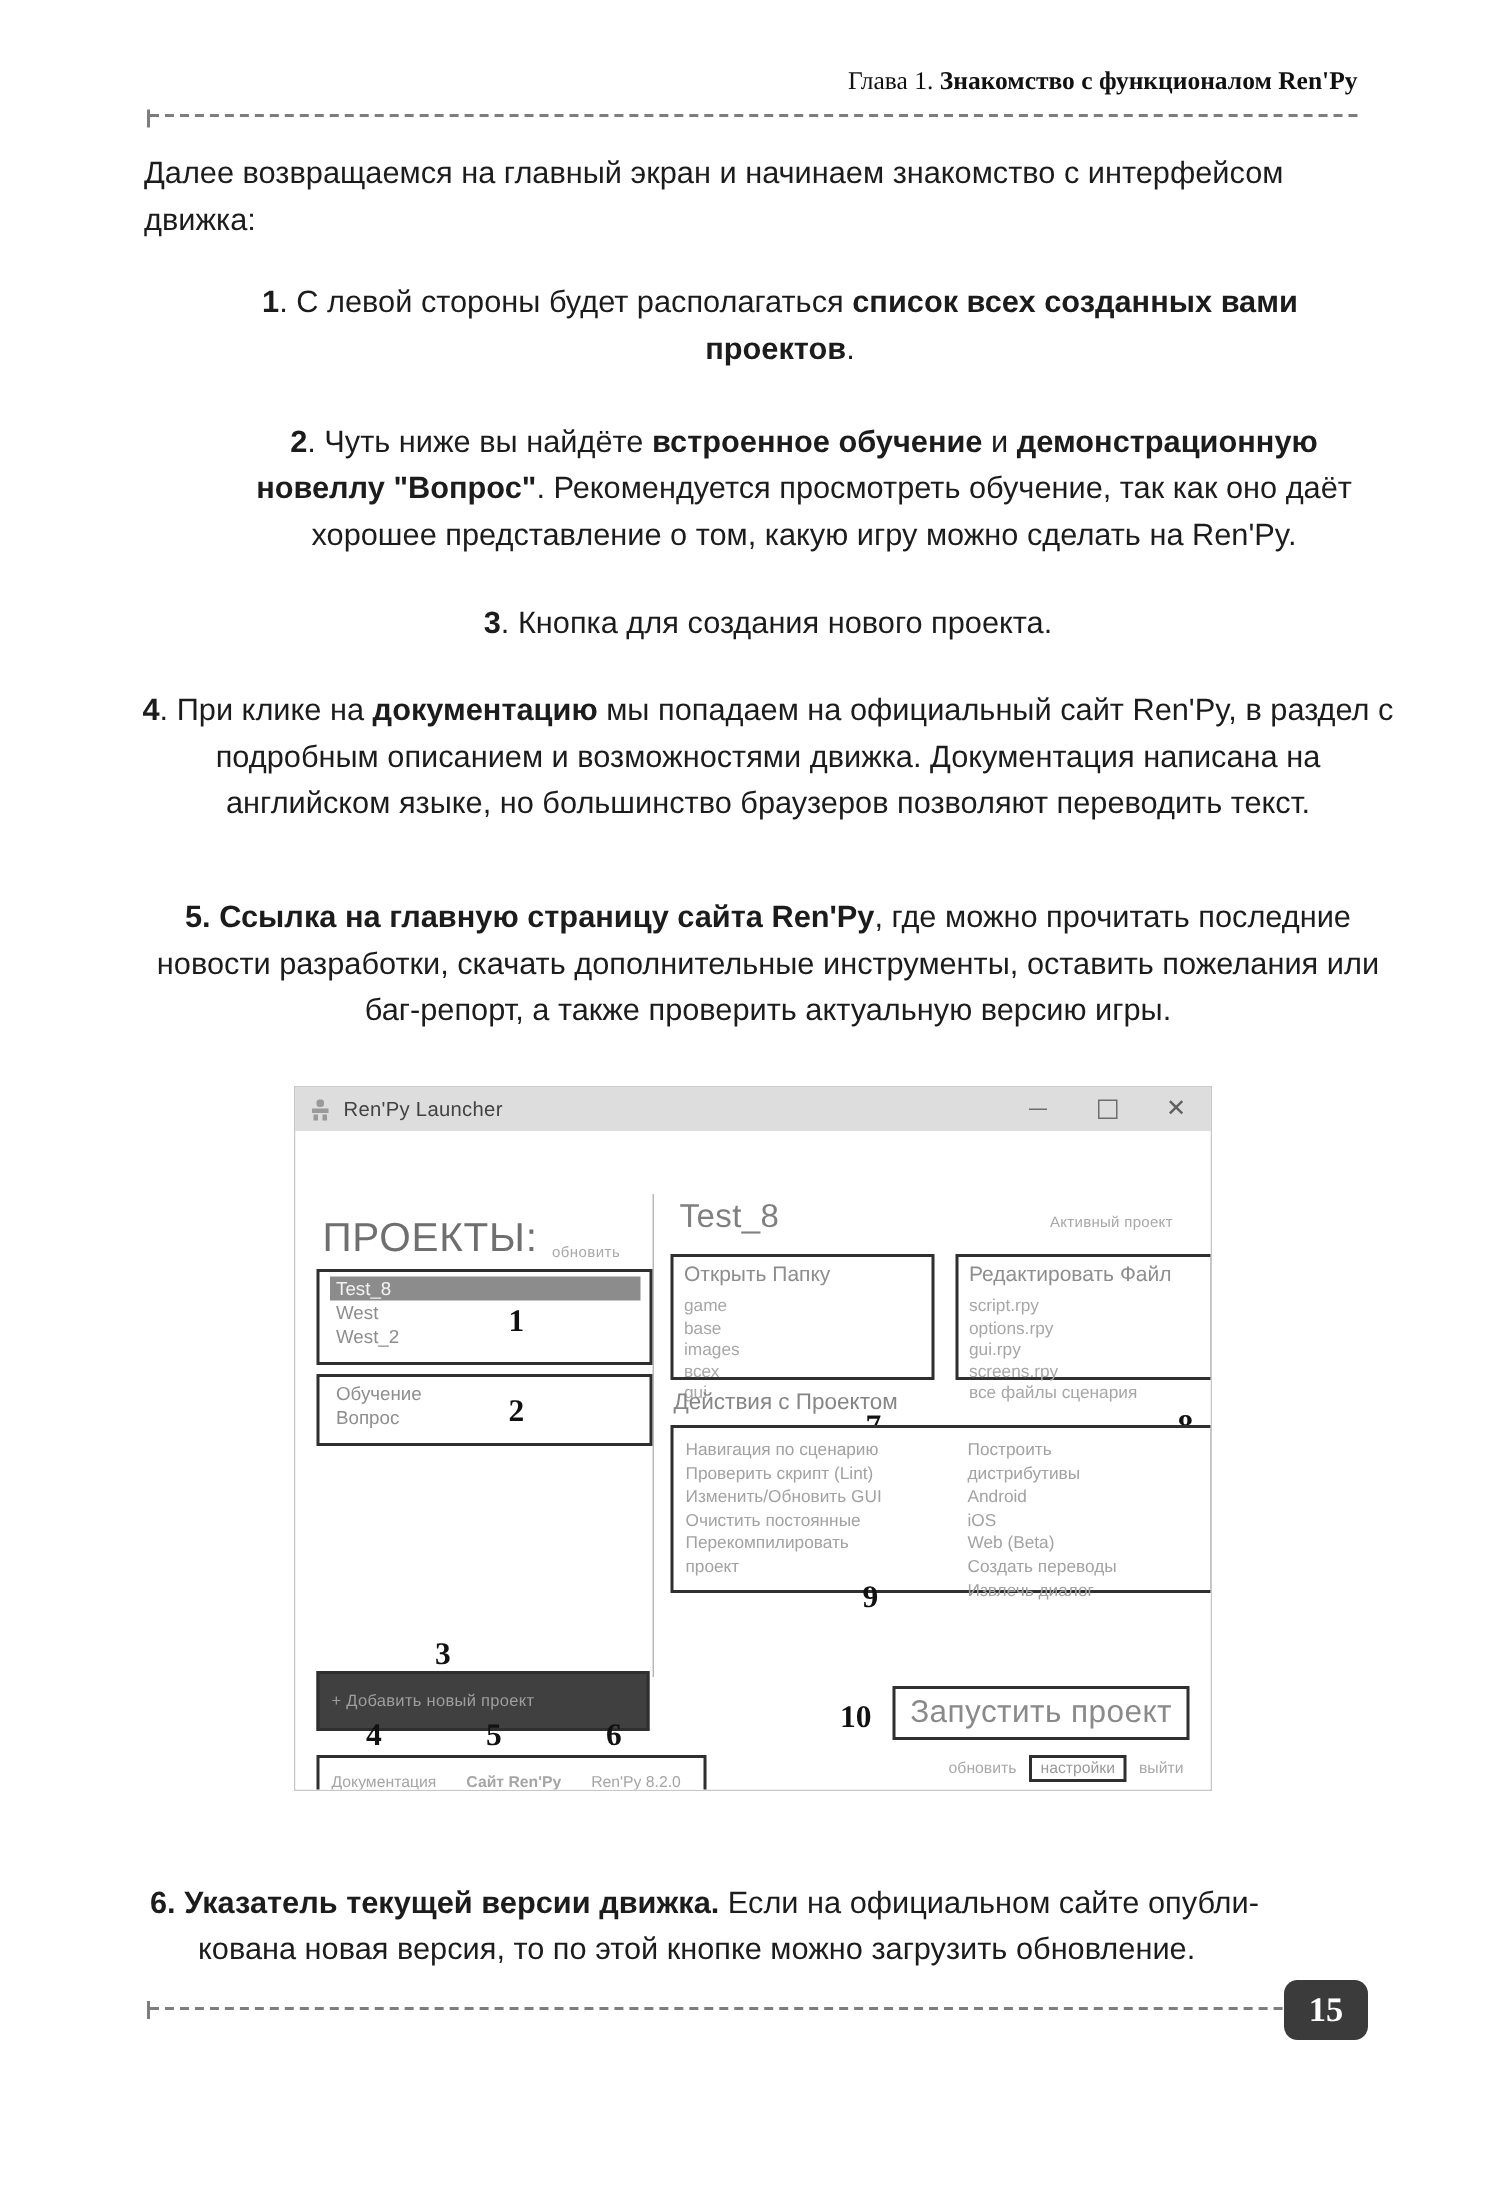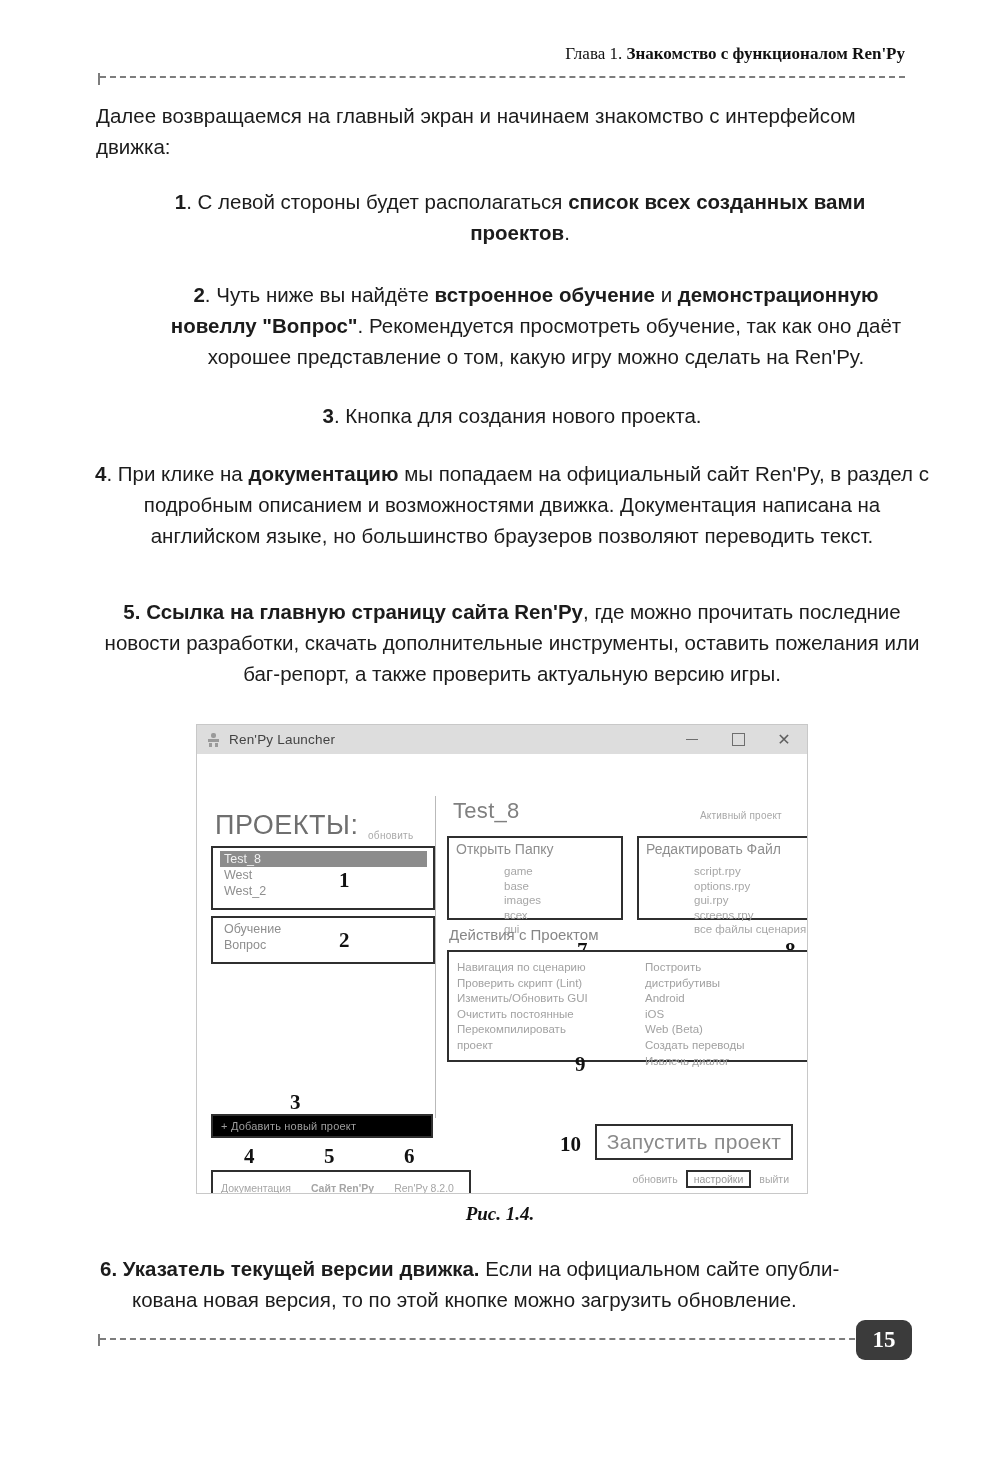--- a/index.html
+++ b/index.html
@@ -116,22 +116,22 @@
   .n3{left:93px;top:336px;}
   .n4{left:47px;top:390px;}
   .n5{left:127px;top:390px;}
   .n6{left:207px;top:390px;}
   .n7{left:128px;top:100px;}
   .n8{left:146px;top:100px;}
   .n9{left:126px;top:100px;}
   .n10{left:363px;top:378px;}
 
   .addproj{
-    position:absolute;left:14px;top:360px;width:222px;height:24px;
-    border:2.5px solid #2f2f2f;box-sizing:border-box;background:#000000;
+    position:absolute;left:14px;top:360px;width:222px;height:40px;
+    border:2.5px solid #2f2f2f;box-sizing:border-box;background:#404040;
     display:flex;align-items:center;
   }
   .addproj span{font-size:11px;color:#9e9e9e;padding-left:8px;letter-spacing:.2px;}
 
   .bottom-links{
     position:absolute;left:14px;top:416px;width:260px;height:26px;
     border:2.5px solid #2f2f2f;box-sizing:border-box;background:#fff;
     display:flex;align-items:flex-end;
   }
   .bl{font-size:10.5px;color:#a5a5a5;white-space:nowrap;}
@@ -151,21 +151,21 @@
   }
   .p-open{left:250px;top:82px;width:176px;height:84px;}
   .p-edit{left:440px;top:82px;width:172px;height:84px;}
   .p-actions{left:250px;top:196px;width:362px;height:112px;}
   .panel .ph{
     position:absolute;left:7px;top:3px;font-size:14px;color:#8e8e8e;white-space:nowrap;
   }
   .panel .pl{
     position:absolute;left:7px;top:26px;right:5px;
   }
-  .pl .it{font-size:11.5px;line-height:14.6px;color:#a7a7a7;white-space:nowrap;margin-left:48px;}
+  .pl .it{font-size:11.5px;line-height:14.6px;color:#a7a7a7;white-space:nowrap;}
   .actions-head{
     position:absolute;left:252px;top:172px;font-size:15px;color:#868686;
   }
   .acol{position:absolute;top:8px;}
   .acol.left{left:8px;}
   .acol.right{left:196px;}
   .acol .it{font-size:11.5px;line-height:15.6px;color:#a2a2a2;white-space:nowrap;}
 
   .runbtn{
     position:absolute;left:398px;top:370px;width:198px;height:36px;
@@ -335,21 +335,20 @@
 
       <div class="botright">
         <div class="br">обновить</div>
         <div class="br mid">настройки</div>
         <div class="br last">выйти</div>
       </div>
 
     </div>
   </div>
 
-  <div class="caption">Рис. 1.4.</div>
 
   <p class="p6">
     <span class="b">6</span><span class="b">. Указатель текущей версии движка.</span><span> Если на официальном сайте опубли-</span><span class="l2">кована новая версия, то по этой кнопке можно загрузить обновление.</span>
   </p>
 
   <div class="rule-bot"></div>
   <div class="pagenum">15</div>
 
 </div>
 

